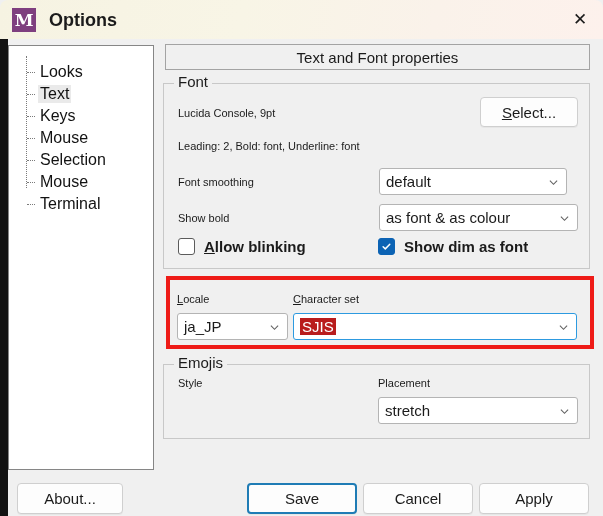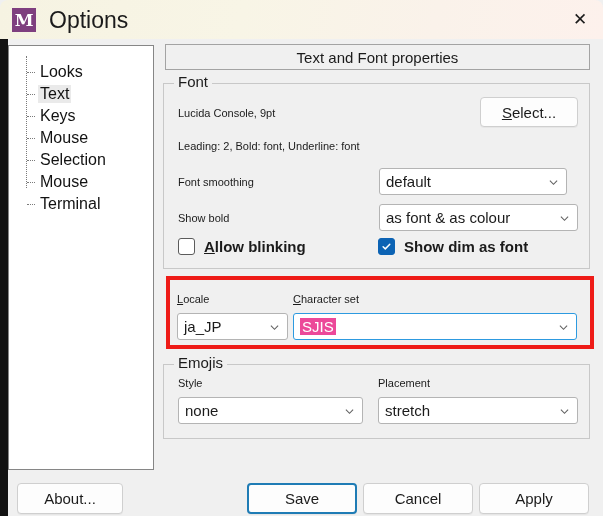--- a/index.html
+++ b/index.html
@@ -48,24 +48,25 @@
     justify-content: center;
     font-family: "DejaVu Serif", serif;
     font-weight: bold;
     font-size: 17px;
     color: #ffffff;
     line-height: 1;
     letter-spacing: -0.5px;
   }
   .title-text {
     margin-left: 13px;
-    font-size: 23px;
+    font-size: 18px;
     color: #1b1b1b;
     line-height: 1;
     white-space: nowrap;
+    font-weight: bold;
   }
   .close-btn {
     position: absolute;
     right: 0; top: 0;
     width: 46px;
     height: 38px;
     display: flex;
     align-items: center;
     justify-content: center;
     border-top-right-radius: 8px;
@@ -221,21 +222,21 @@
     position: relative;
     padding-left: 6px;
   }
   .combo .val {
     font-size: 15px;
     color: #1b1b1b;
     line-height: 1;
     white-space: nowrap;
   }
   .combo .val.sel {
-    background: #ec4899;
+    background: #b91c1c;
     color: #ffffff;
     padding: 1px 2px;
   }
   .combo.focused {
     border: 1px solid #2d9ae0;
   }
   .chev {
     position: absolute;
     right: 8px;
     top: 50%;
@@ -426,28 +427,20 @@
                 <path d="M1 3 L5 7 L9 3" fill="none" stroke="#606060" stroke-width="1.2"></path>
               </svg>
           </span>
         </div>
       </div>
 
       <div class="group" id="group-emojis">
         <div class="group-title">Emojis</div>
 
         <div style="position:absolute; left:14px; top:13px;" class="fld-label">Style</div>
-        <div class="combo" style="position:absolute; left:14px; top:32px; width:185px; height:27px;">
-          <span class="val">none</span>
-          <span class="chev">
-            <svg width="9" height="9" viewBox="0 0 10 10">
-                <path d="M1 3 L5 7 L9 3" fill="none" stroke="#606060" stroke-width="1.2"></path>
-              </svg>
-          </span>
-        </div>
 
         <div style="position:absolute; left:214px; top:13px;" class="fld-label">Placement</div>
         <div class="combo" style="position:absolute; left:214px; top:32px; width:200px; height:27px;">
           <span class="val">stretch</span>
           <span class="chev">
             <svg width="9" height="9" viewBox="0 0 10 10">
                 <path d="M1 3 L5 7 L9 3" fill="none" stroke="#606060" stroke-width="1.2"></path>
               </svg>
           </span>
         </div>

